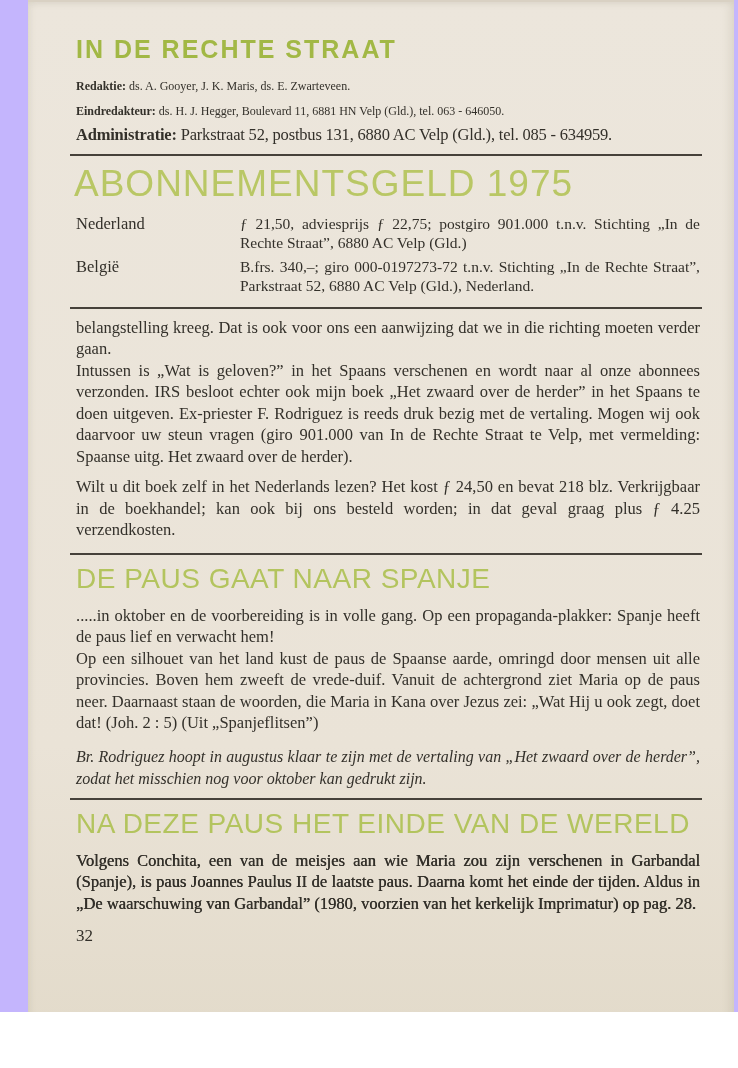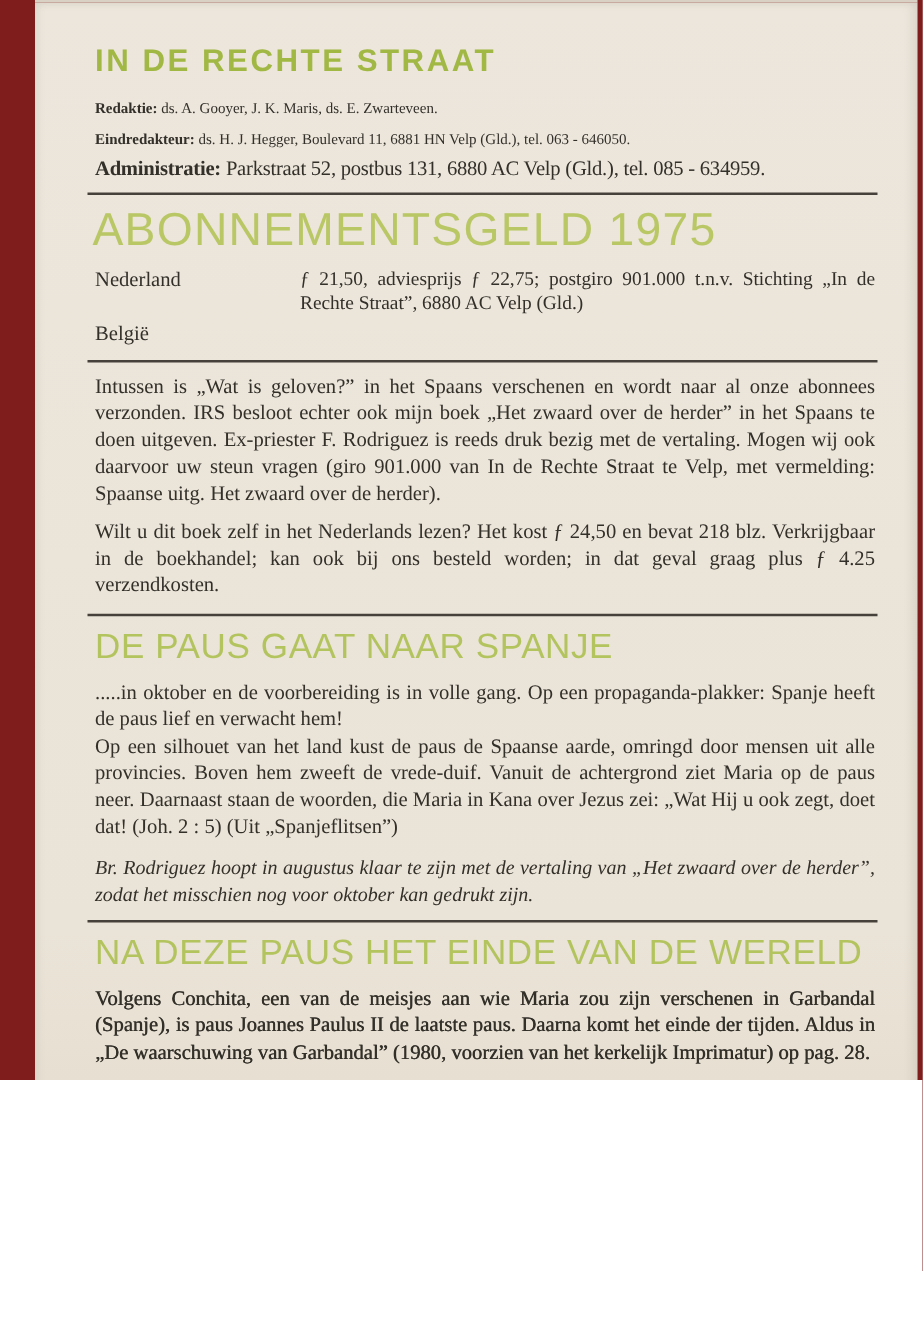--- a/index.html
+++ b/index.html
@@ -1,17 +1,17 @@
 <!DOCTYPE html>
 <html><head>
 <meta charset="utf-8">
 <style>
   * { margin:0; padding:0; box-sizing:border-box; }
   body { background:#ffffff; font-family:"Liberation Serif", serif; }
-  .canvas { position:relative; width:738px; height:864px; background:#7f1d1d; overflow:hidden; }
+  .canvas { position:relative; width:738px; height:1012px; background:#c4b5fd; overflow:hidden; }
   .page {
     position:absolute; left:28px; top:0; width:706px; height:1064px;
     background:linear-gradient(180deg,#ece6dc 0%,#eae3d7 70%,#e3dbcb 96%,#d9d0bd 100%);
     border-top:2px solid #d9d1c3;
     box-shadow:inset -4px 0 8px rgba(120,110,90,.14), inset 3px 0 6px rgba(120,110,90,.08);
   }
   .band { position:absolute; left:2px; right:40px; bottom:2px; height:6px; background:#8e8675; opacity:.9; }
   .content { position:absolute; left:48px; top:34px; width:624px; color:#33302a; }
 
   .mast-title { font-family:"Liberation Sans",sans-serif; font-weight:bold; font-size:25px;
@@ -62,27 +62,29 @@
 
       <div class="sec">
         <h2 class="sub-title">ABONNEMENTSGELD 1975</h2>
         <div class="sub-table">
           <div class="sub-row">
             <div class="sub-country">Nederland</div>
             <div class="sub-details">ƒ 21,50, adviesprijs ƒ 22,75; postgiro 901.000 t.n.v. Stichting „In de Rechte Straat”, 6880 AC Velp (Gld.)</div>
           </div>
           <div class="sub-row">
             <div class="sub-country">België</div>
+            <div class="sub-details">B.frs. 340,–; giro 000-0197273-72 t.n.v. Stichting „In de Rechte Straat”, Parkstraat 52, 6880 AC Velp (Gld.), Nederland.</div>
           </div>
         </div>
       </div>
 
       <hr class="rule rule-2">
 
       <div class="body-block">
+        <p>belangstelling kreeg. Dat is ook voor ons een aanwijzing dat we in die richting moeten verder gaan.</p>
         <p>Intussen is „Wat is geloven?” in het Spaans verschenen en wordt naar al onze abonnees verzonden. IRS besloot echter ook mijn boek „Het zwaard over de herder” in het Spaans te doen uitgeven. Ex-priester F. Rodriguez is reeds druk bezig met de vertaling. Mogen wij ook daarvoor uw steun vragen (giro 901.000 van In de Rechte Straat te Velp, met vermelding: Spaanse uitg. Het zwaard over de herder).</p>
         <p class="gap-top">Wilt u dit boek zelf in het Nederlands lezen? Het kost ƒ 24,50 en bevat 218 blz. Verkrijgbaar in de boekhandel; kan ook bij ons besteld worden; in dat geval graag plus ƒ 4.25 verzendkosten.</p>
       </div>
 
       <hr class="rule rule-3">
 
       <div class="sec">
         <h2 class="sec-title">DE PAUS GAAT NAAR SPANJE</h2>
         <p>.....in oktober en de voorbereiding is in volle gang. Op een propaganda-plakker: Spanje heeft de paus lief en verwacht hem!</p>
         <p>Op een silhouet van het land kust de paus de Spaanse aarde, omringd door mensen uit alle provincies. Boven hem zweeft de vrede-duif. Vanuit de achtergrond ziet Maria op de paus neer. Daarnaast staan de woorden, die Maria in Kana over Jezus zei: „Wat Hij u ook zegt, doet dat! (Joh. 2 : 5) (Uit „Spanjeflitsen”)</p>

